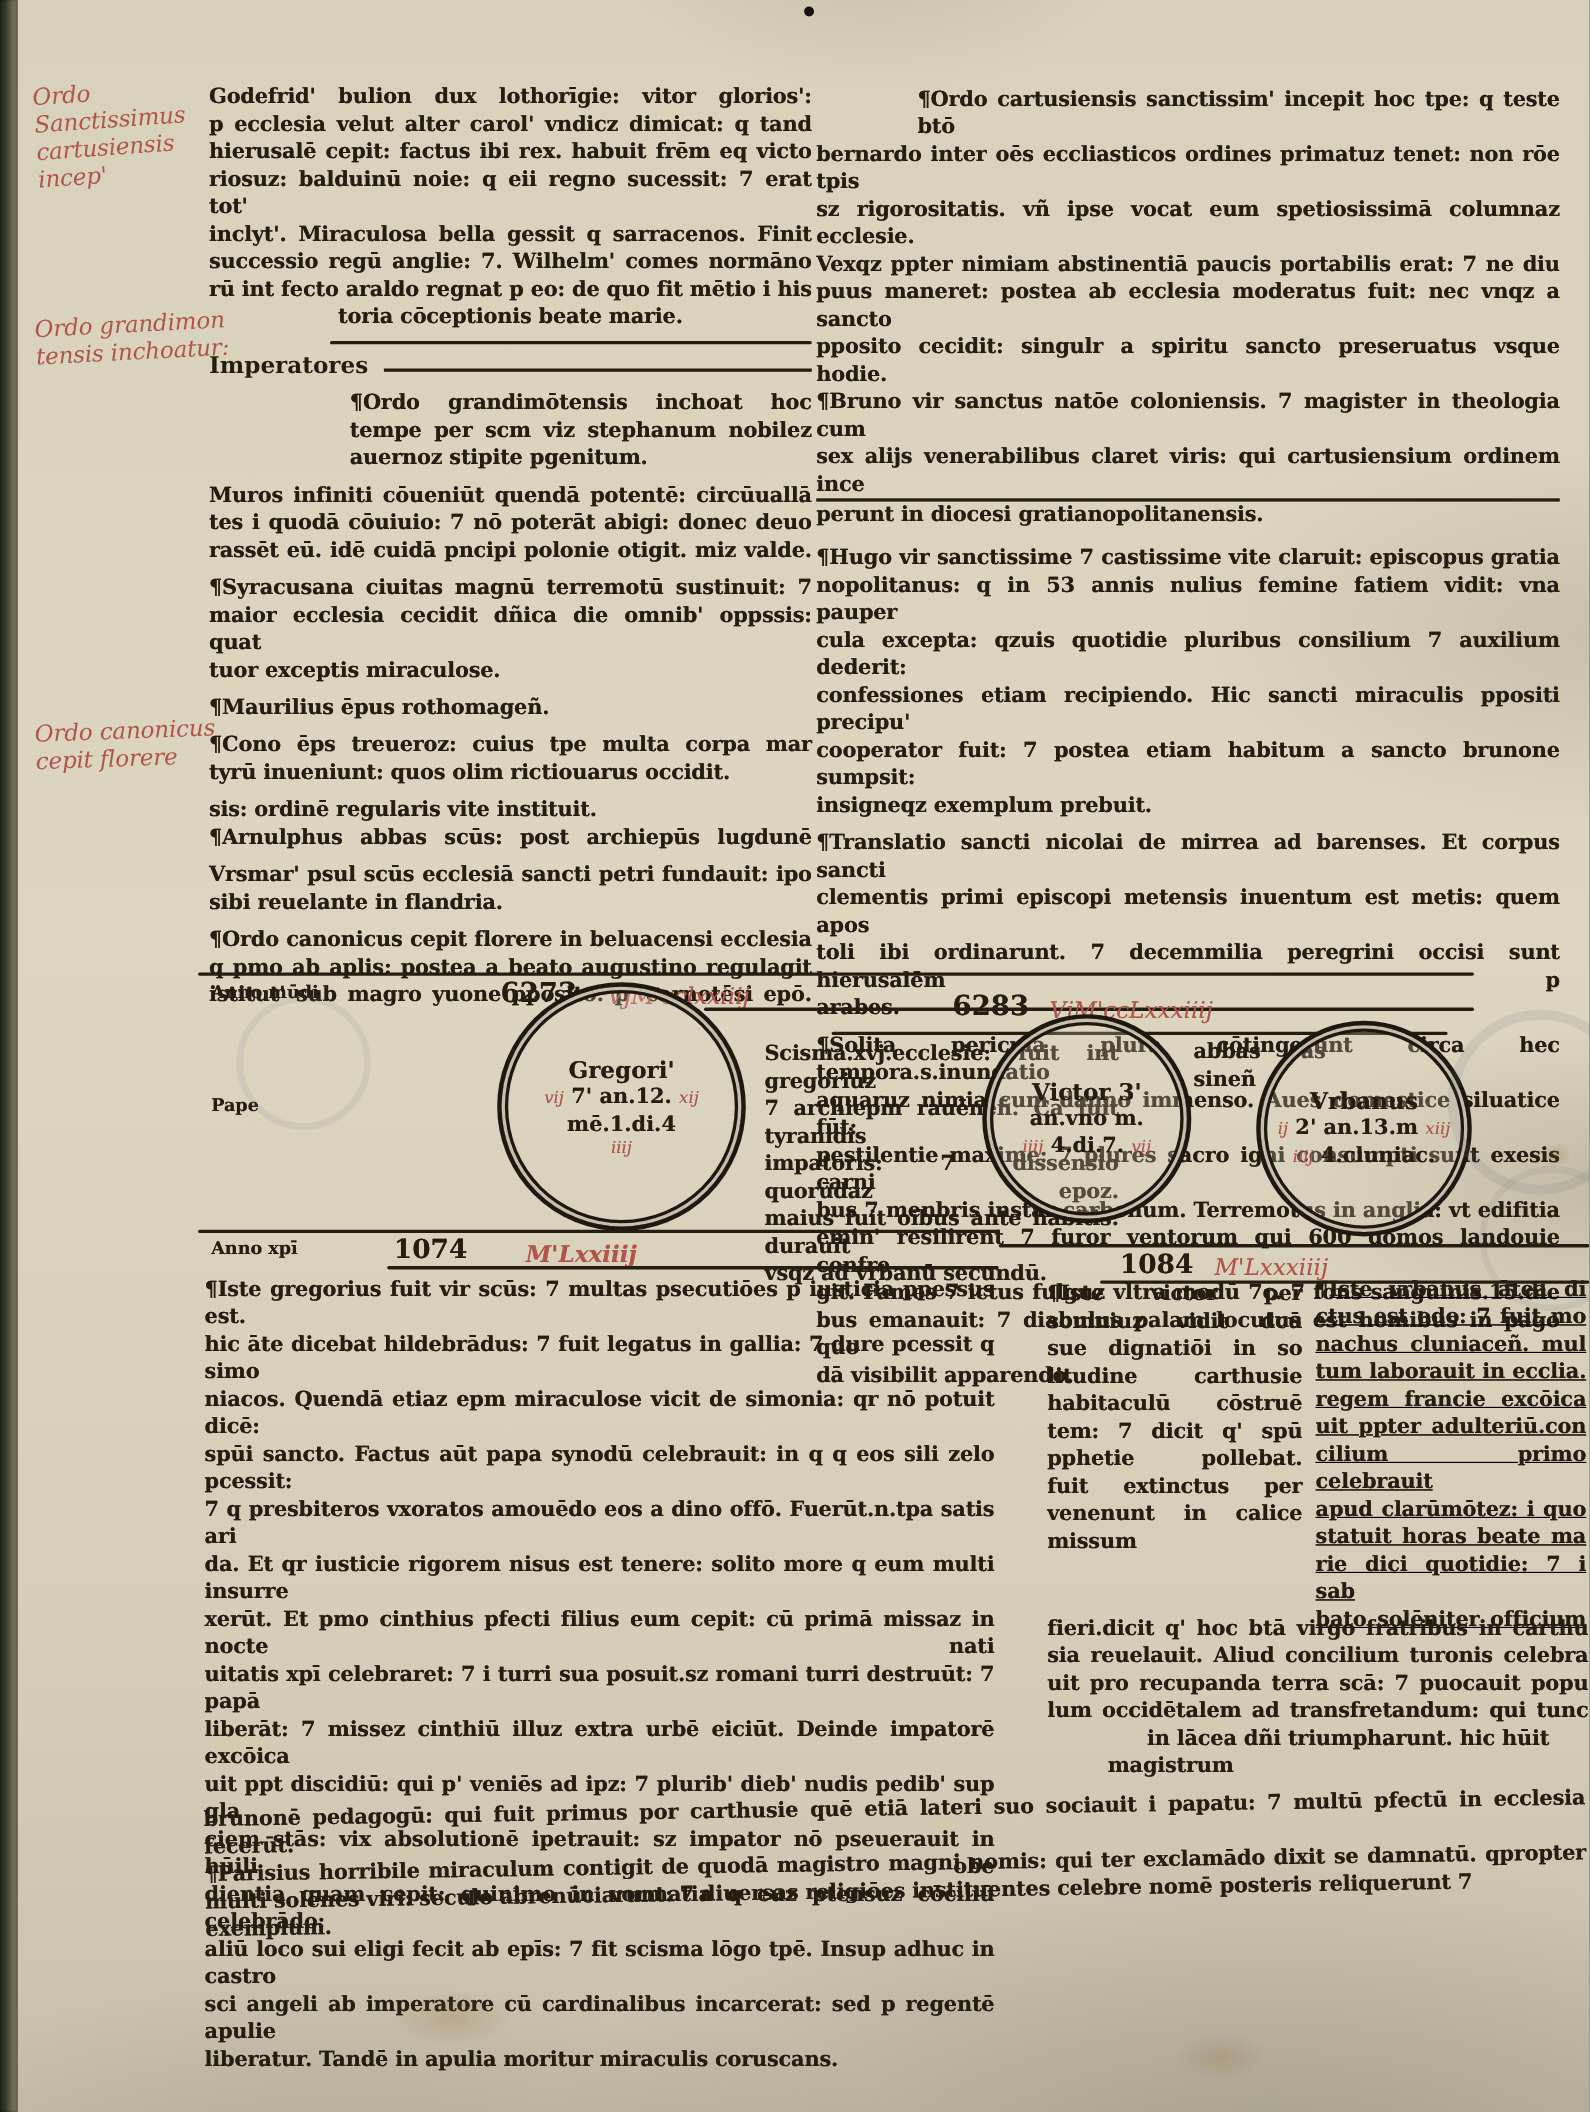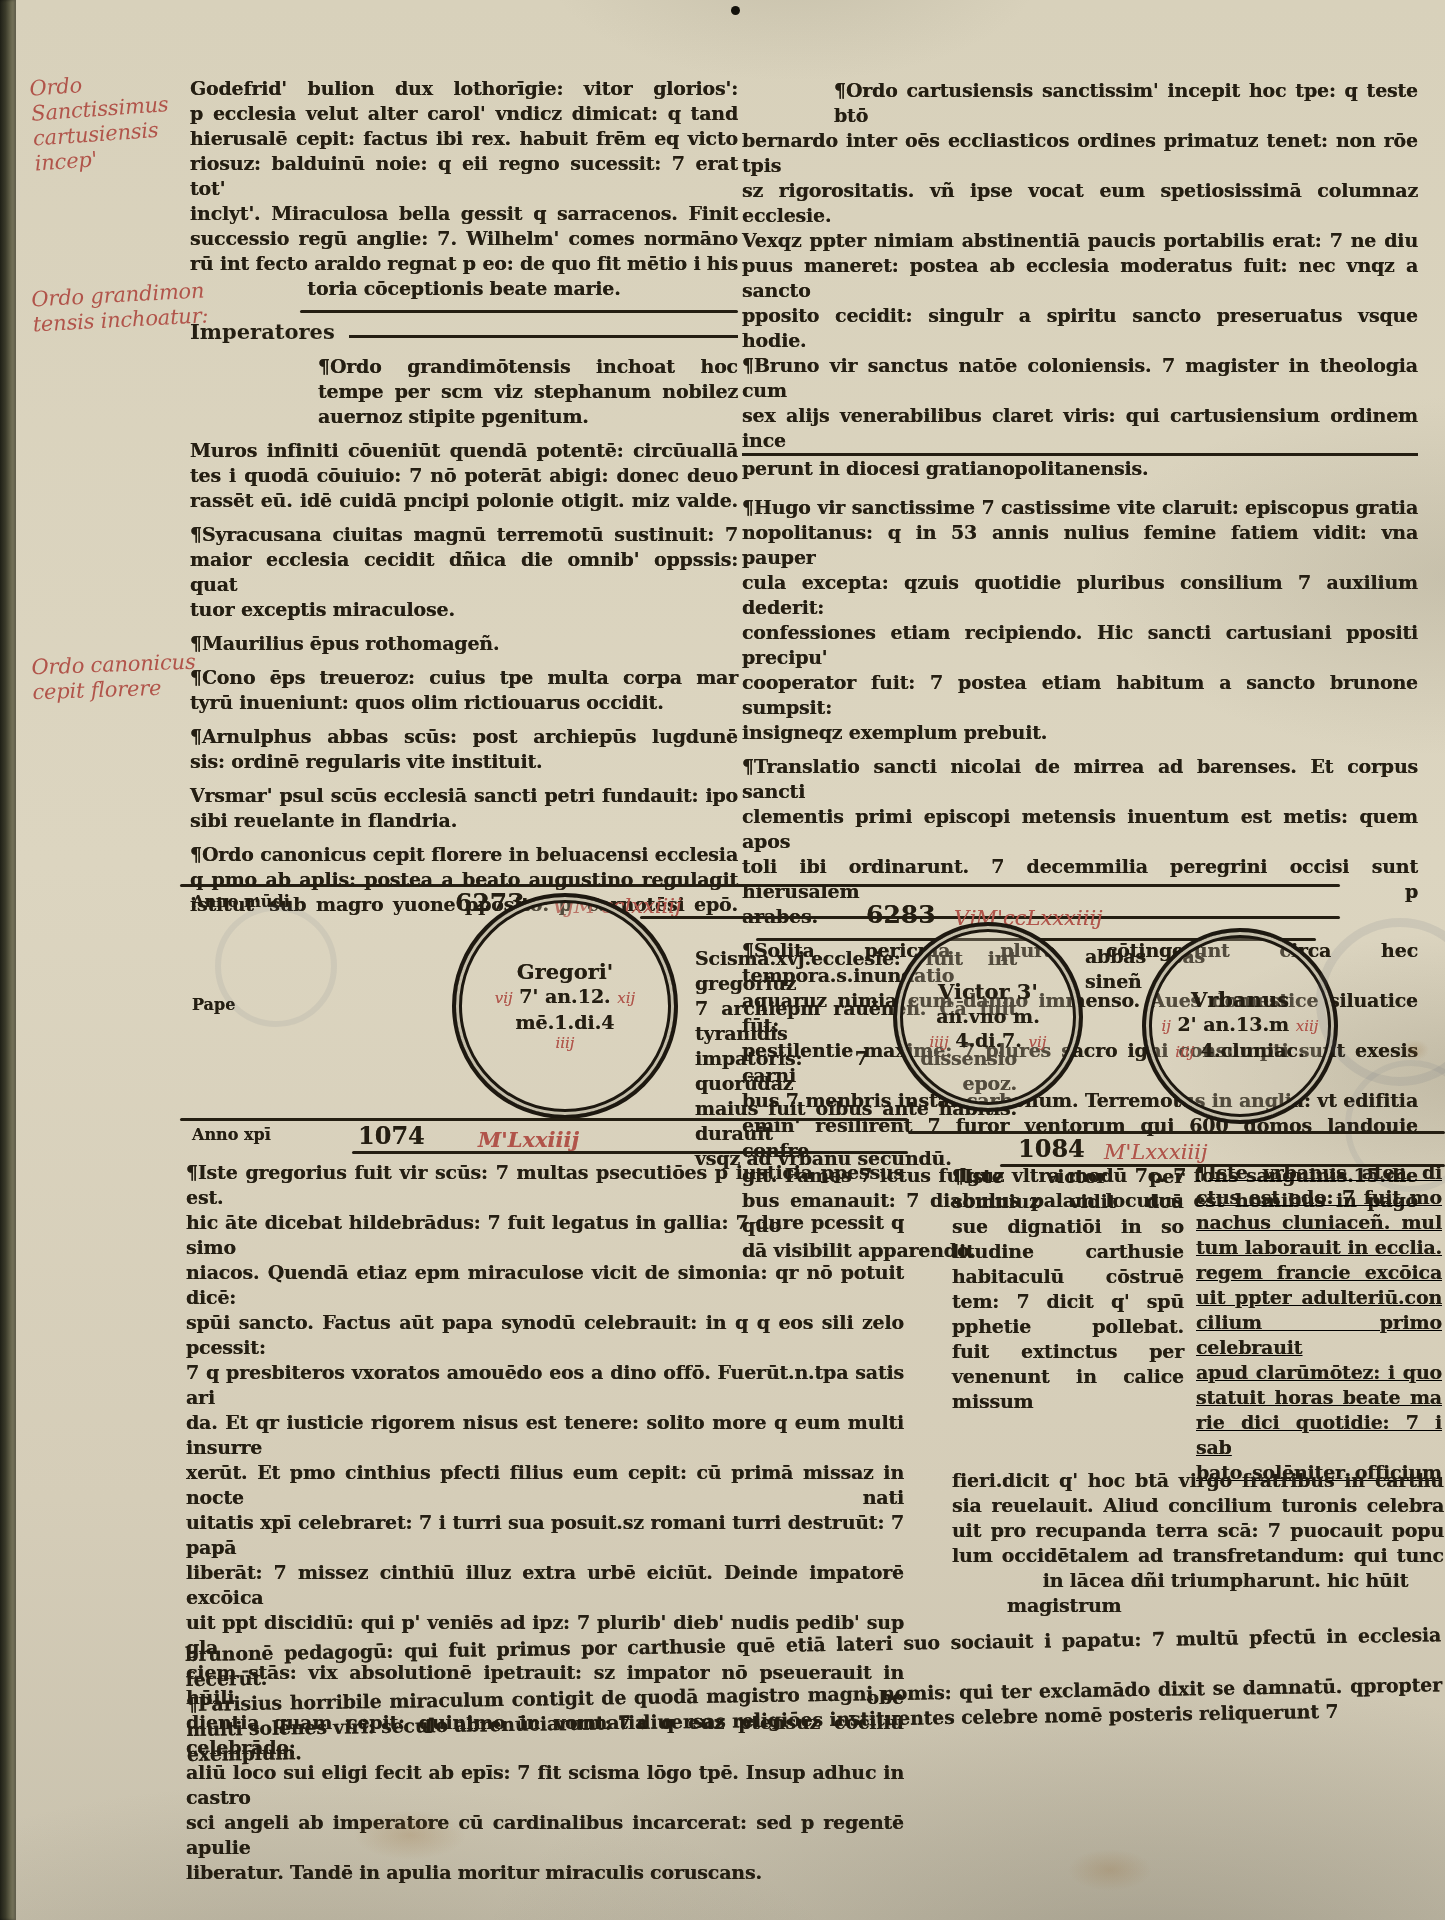--- a/index.html
+++ b/index.html
@@ -118,22 +118,22 @@
         <div class="bline last">tuor exceptis miraculose.</div>
       </div>
     <div class="para">
         <div class="bline last">¶Maurilius ēpus rothomageñ.</div>
       </div>
     <div class="para">
         <div class="bline j">¶Cono ēps treueroz: cuius tpe multa corpa mar</div>
         <div class="bline last">tyrū inueniunt: quos olim rictiouarus occidit.</div>
       </div>
     <div class="para">
+        <div class="bline last">sis: ordinē regularis vite instituit.</div>
         <div class="bline j">¶Arnulphus abbas scūs: post archiepūs lugdunē</div>
-        <div class="bline last">sis: ordinē regularis vite instituit.</div>
       </div>
     <div class="para">
         <div class="bline j">Vrsmar' psul scūs ecclesiā sancti petri fundauit: ipo</div>
         <div class="bline last">sibi reuelante in flandria.</div>
       </div>
     <div class="para">
         <div class="bline j">¶Ordo canonicus cepit florere in beluacensi ecclesia</div>
         <div class="bline j">q pmo ab aplis: postea a beato augustino regulagit</div>
         <div class="bline j">istitut' sub magro yuone pposito: p' carnotēsi epō.</div>
       </div>
@@ -148,21 +148,21 @@
         <div class="bline j">puus maneret: postea ab ecclesia moderatus fuit: nec vnqz a sancto</div>
         <div class="bline j">pposito cecidit: singulr a spiritu sancto preseruatus vsque hodie.</div>
         <div class="bline j">¶Bruno vir sanctus natōe coloniensis. 7 magister in theologia cum</div>
         <div class="bline j ul">sex alijs venerabilibus claret viris: qui cartusiensium ordinem ince</div>
         <div class="bline last">perunt in diocesi gratianopolitanensis.</div>
       </div>
     <div class="para" style="margin-top:14px;">
         <div class="bline j">¶Hugo vir sanctissime 7 castissime vite claruit: episcopus gratia</div>
         <div class="bline j">nopolitanus: q in 53 annis nulius femine fatiem vidit: vna pauper</div>
         <div class="bline j">cula excepta: qzuis quotidie pluribus consilium 7 auxilium dederit:</div>
-        <div class="bline j">confessiones etiam recipiendo. Hic sancti cartusiani ppositi precipu'</div>
+        <div class="bline j">confessiones etiam recipiendo. Hic sancti miraculis ppositi precipu'</div>
         <div class="bline j">cooperator fuit: 7 postea etiam habitum a sancto brunone sumpsit:</div>
         <div class="bline last">insigneqz exemplum prebuit.</div>
       </div>
     <div class="para">
         <div class="bline j">¶Translatio sancti nicolai de mirrea ad barenses. Et corpus sancti</div>
         <div class="bline j">clementis primi episcopi metensis inuentum est metis: quem apos</div>
         <div class="bline j">toli ibi ordinarunt. 7 decemmilia peregrini occisi sunt hierusalēm p</div>
         <div class="bline last">arabes.</div>
       </div>
     <div class="para">

